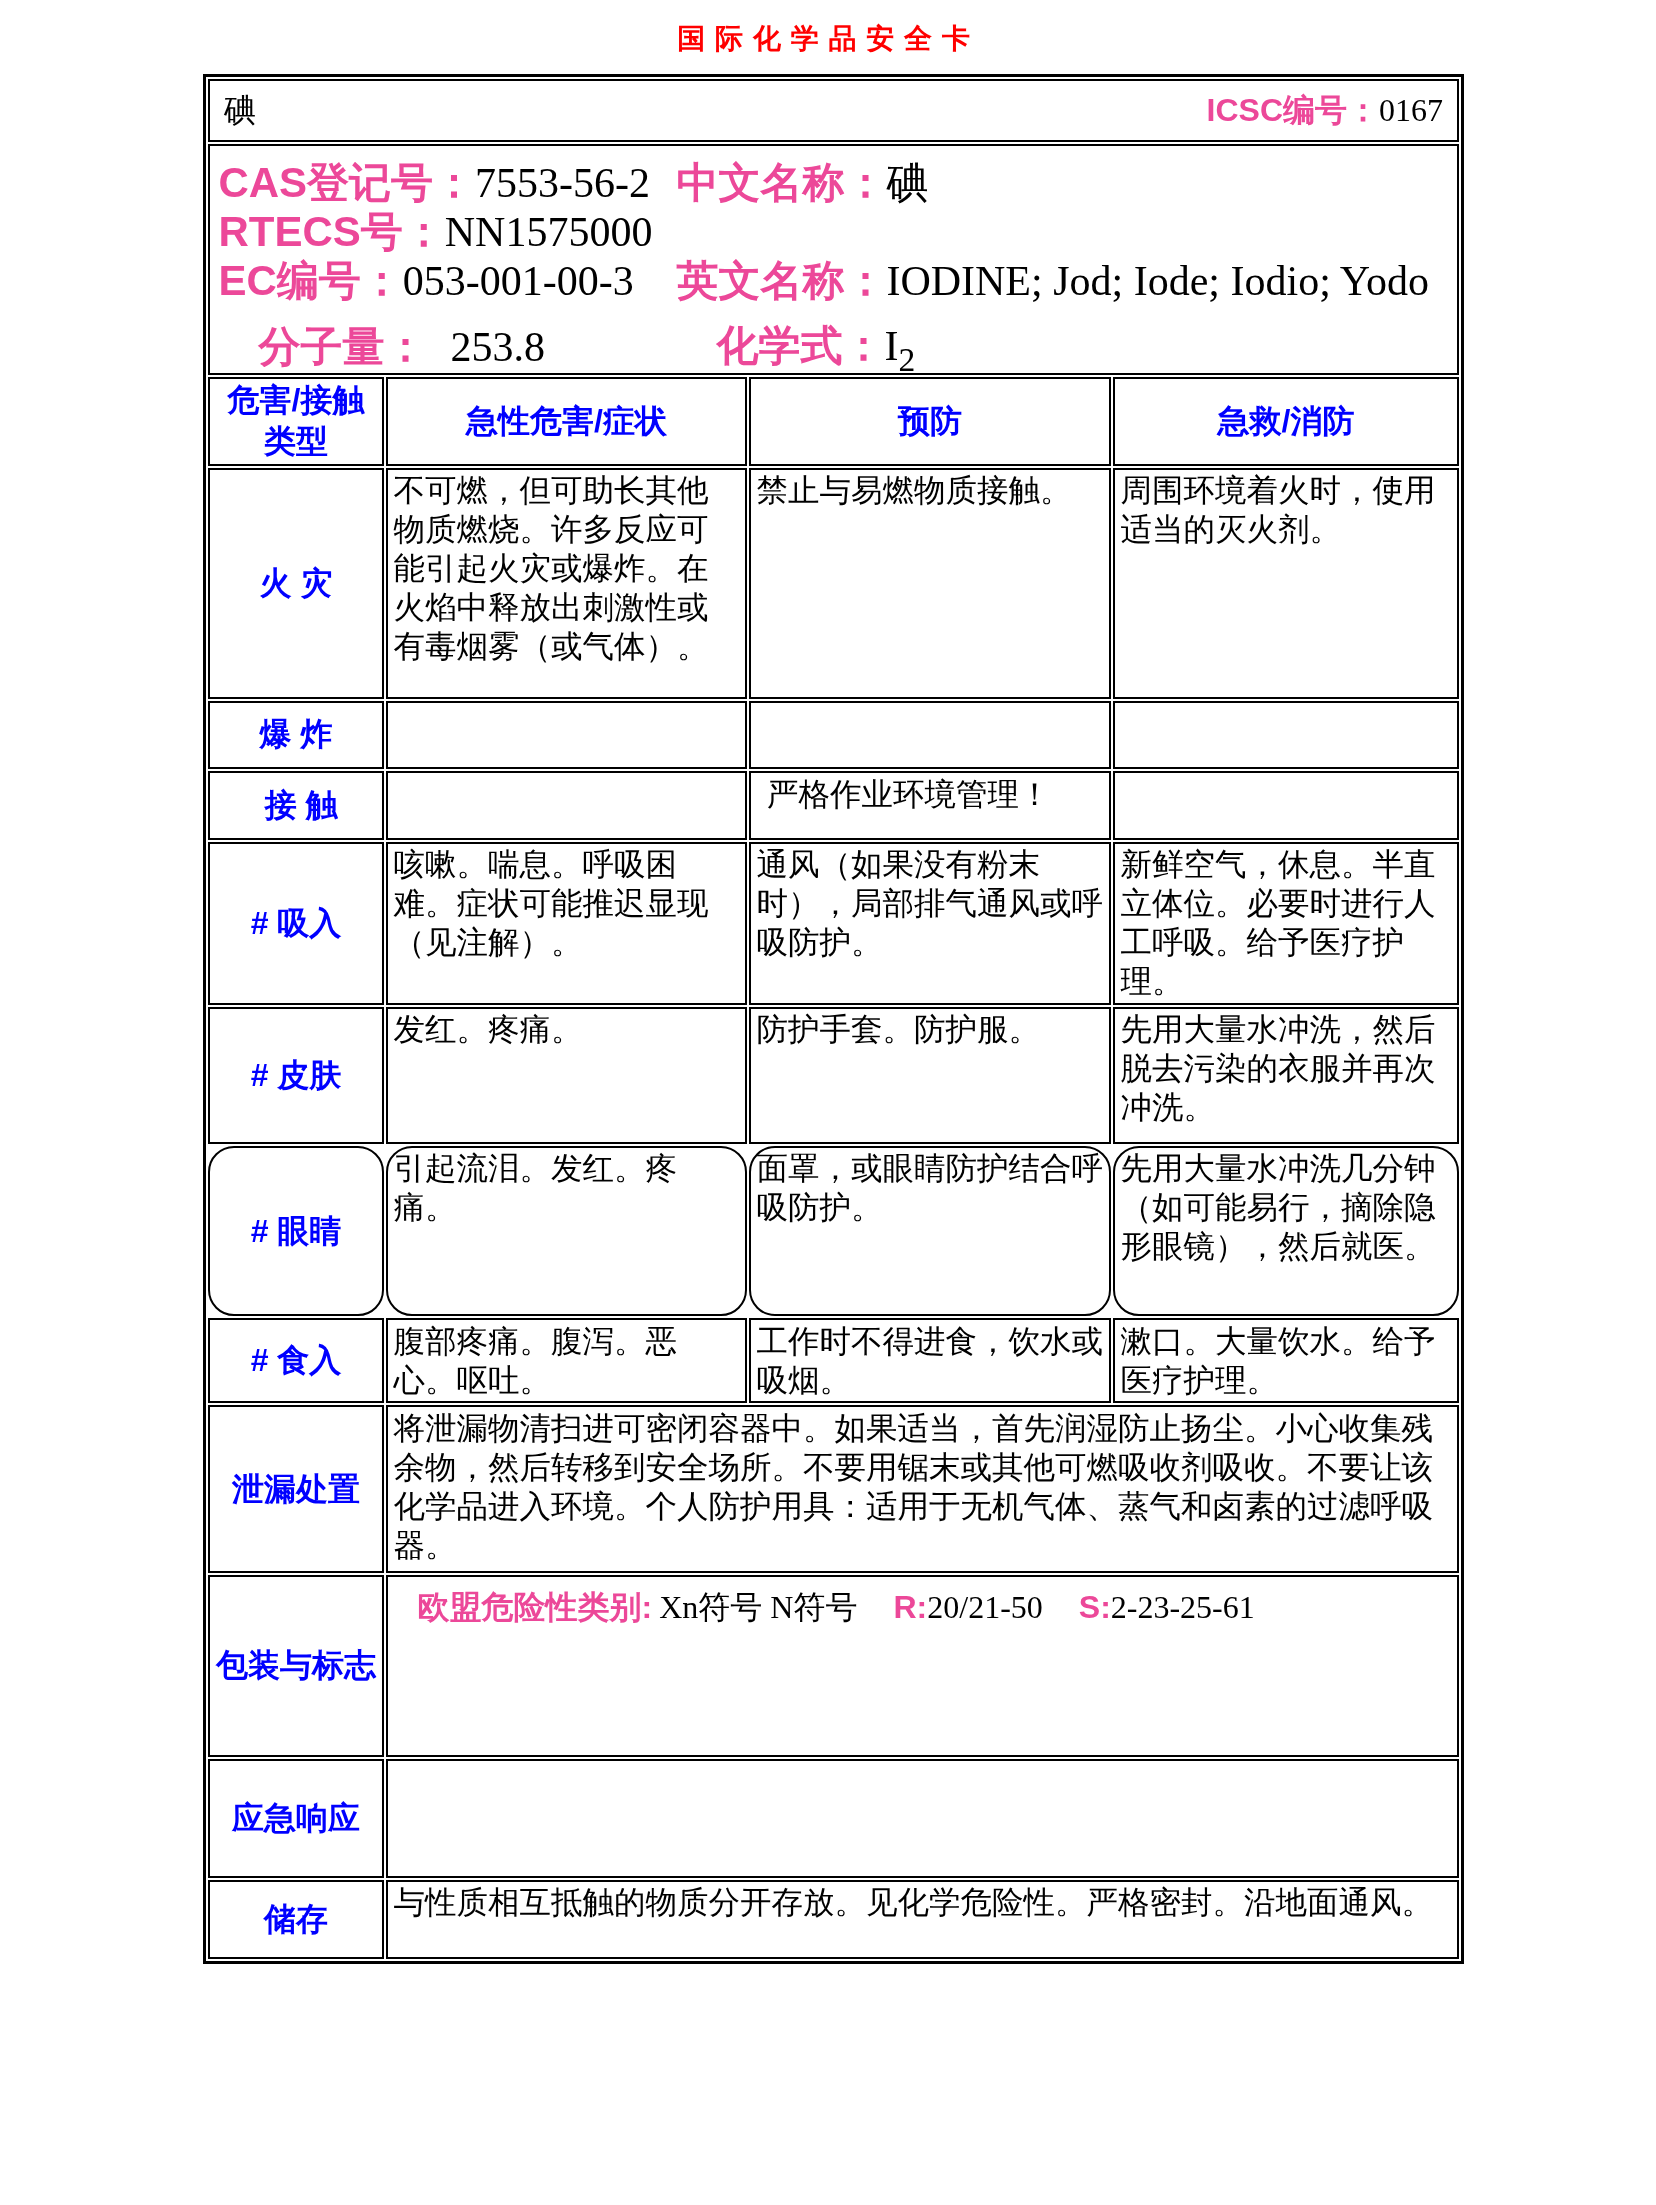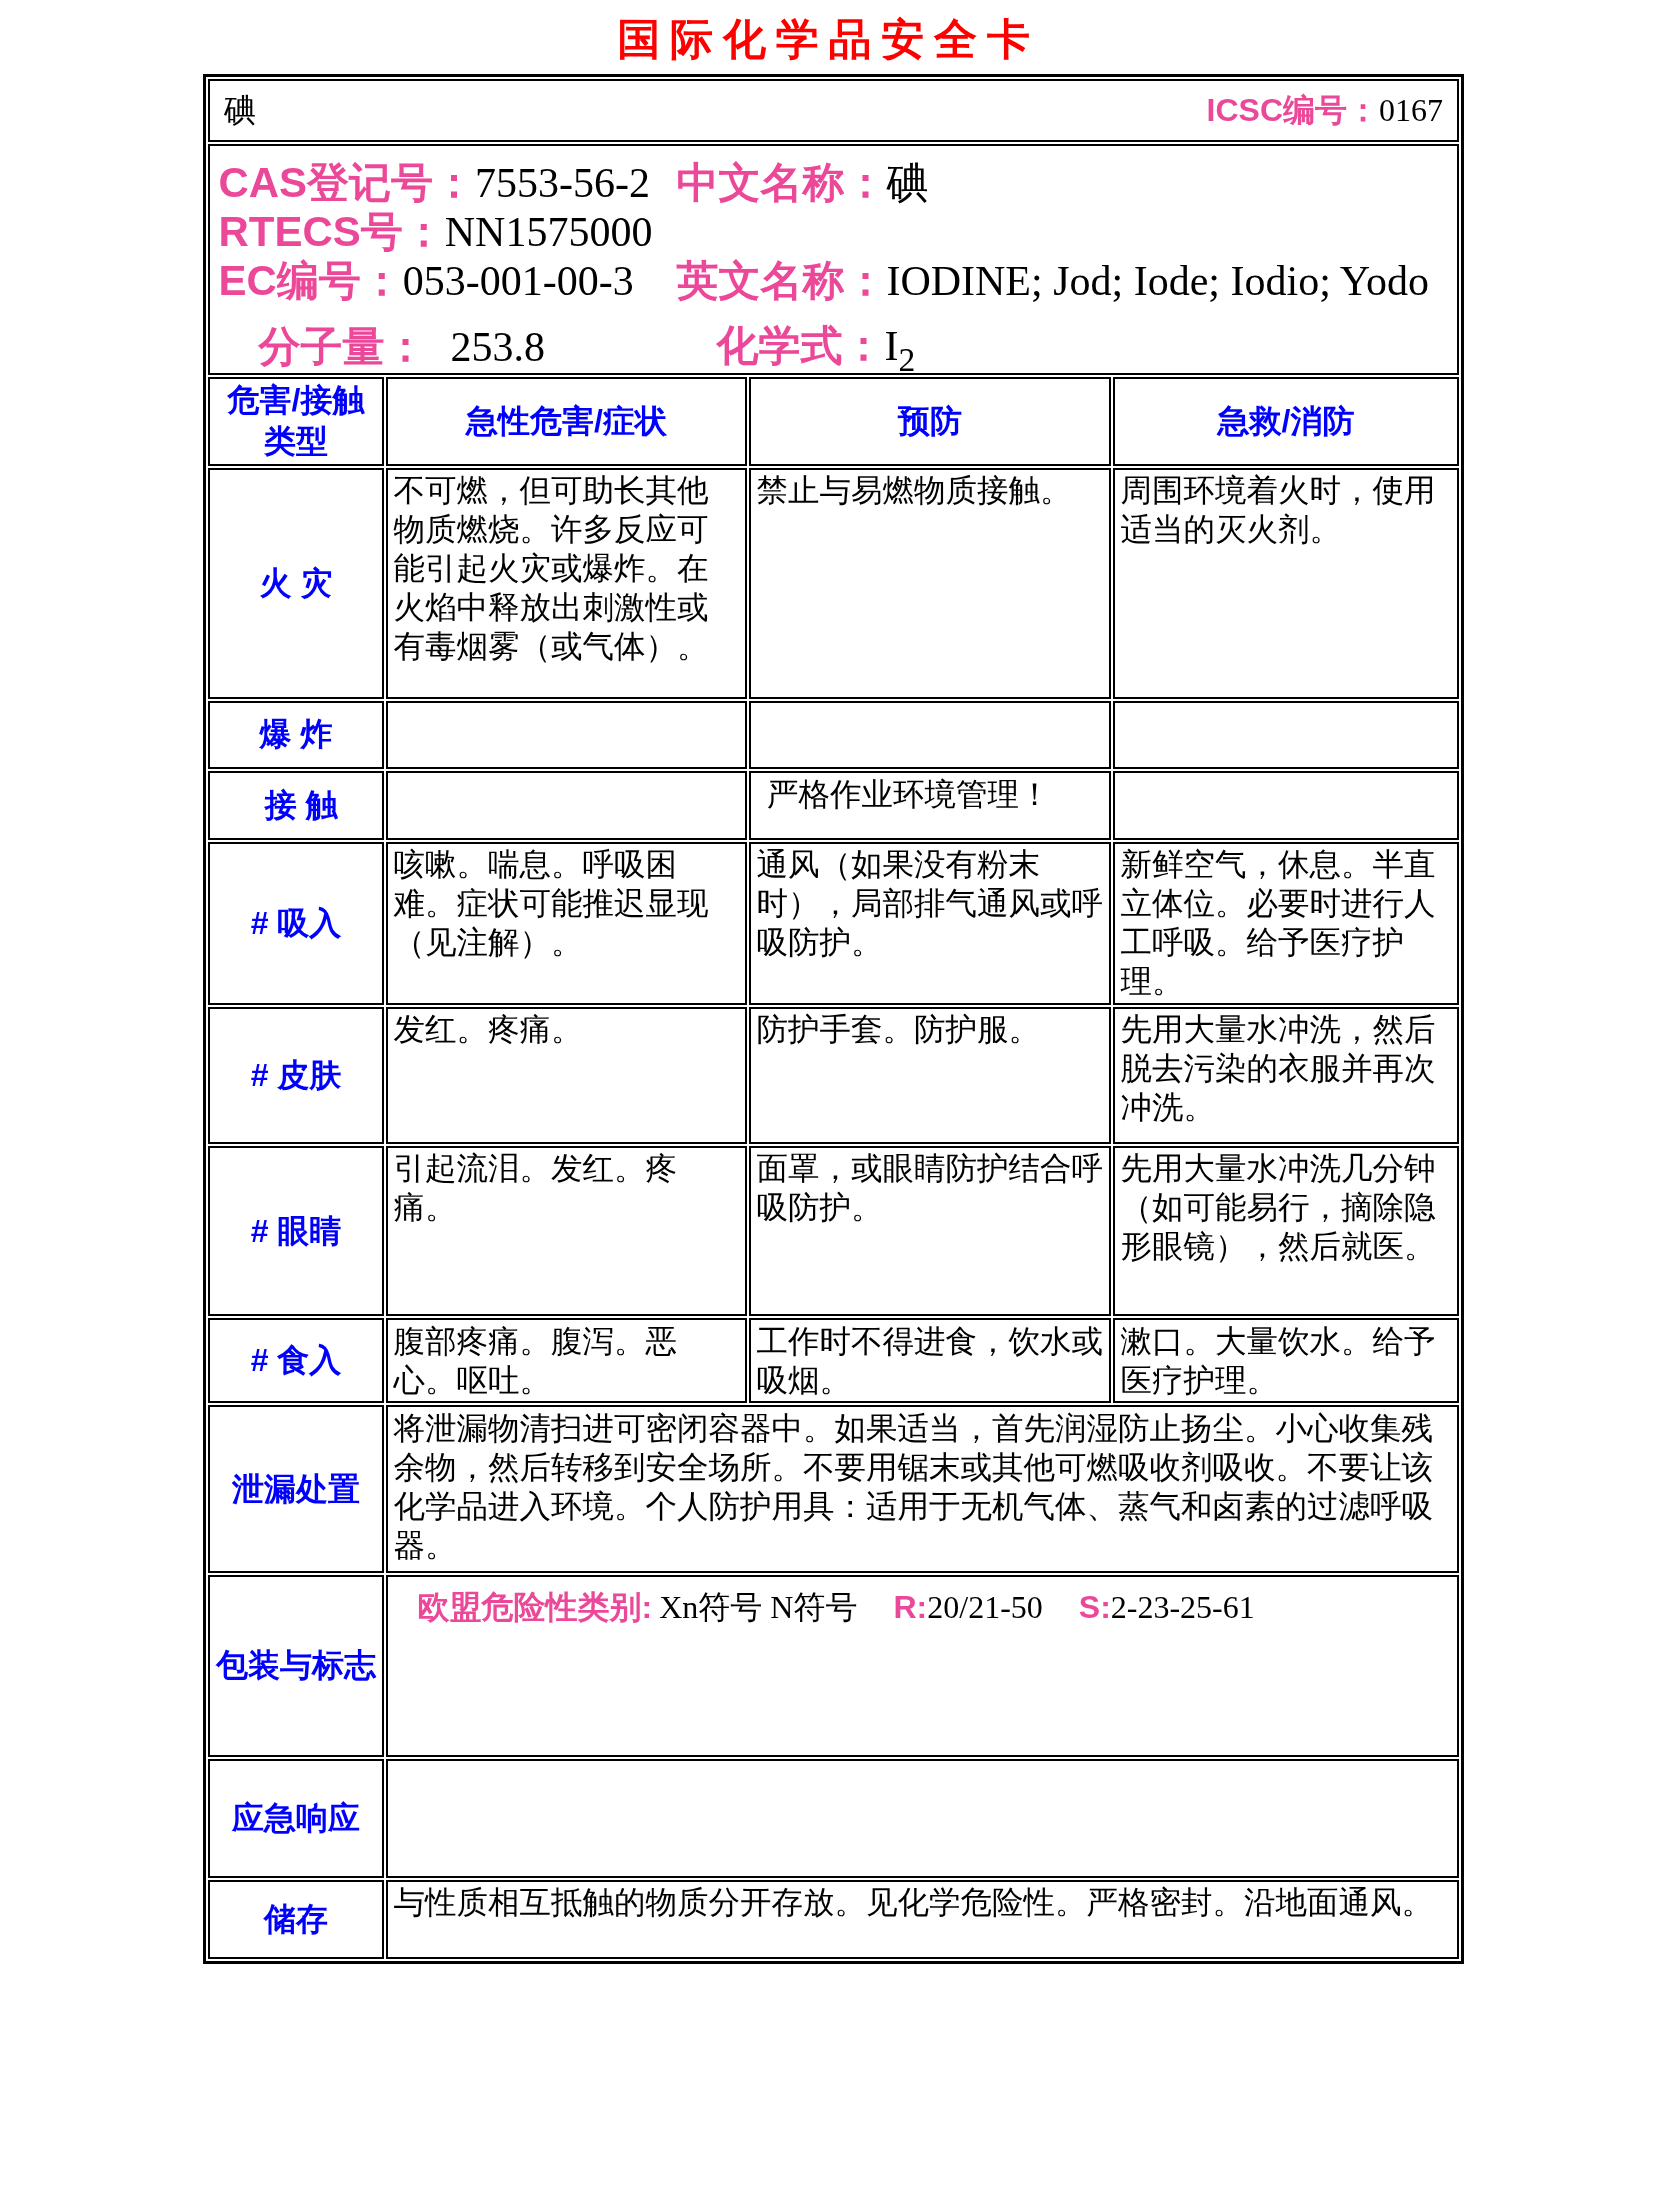--- a/index.html
+++ b/index.html
@@ -1,37 +1,37 @@
 <!DOCTYPE html>
 <html style="font-size:11.2px"><head>
 <meta charset="utf-8">
 <style>
   html,body{margin:0;padding:0;background:#ffffff;}
   body{width:1657px;height:2205px;overflow:hidden;
        font-family:"Liberation Serif","DejaVu Serif",serif;color:#000;}
   .title{margin:4.2px 0 0 0;text-align:center;color:#ff0000;
          font-family:"DejaVu Serif","Liberation Serif",serif;
-         font-weight:bold;font-size:43px;letter-spacing:9.8px;line-height:70px;}
+         font-weight:bold;font-size:28px;letter-spacing:9.8px;line-height:70px;}
   table.card{margin-left:203px;width:1259px;table-layout:fixed;
              border:3.5px solid #000;border-collapse:separate;border-spacing:2.8px;
              background:#fff;}
   td{border:2.1px solid #000;vertical-align:top;background:#fff;
      font-size:31.5px;line-height:39px;padding:1.4px 5.6px;word-break:break-all;}
   .blue{color:#ec4899;font-family:"Liberation Sans","DejaVu Sans",sans-serif;font-weight:bold;}
   td.typecell{vertical-align:middle;text-align:center;
               font-family:"Liberation Sans","DejaVu Sans",sans-serif;
               font-weight:bold;color:#0000ff;font-size:32px;line-height:39px;}
   td.hdrcell{vertical-align:middle;text-align:center;
              font-family:"Liberation Sans","DejaVu Sans",sans-serif;
              font-weight:bold;color:#0000ff;font-size:32px;line-height:41px;}
   
   .h-rowa td{height:56px;}  .h-rowb td{height:215px;}
   .h-hdr td{height:77px;}
   .h-fire td{height:224px;} .h-expl td{height:62px;} .h-expo td{height:62px;padding-left:16px;}
-  .h-inh td{height:151px;}  .h-skin td{height:130px;} .h-eye td{height:164px;}
+  .h-inh td{height:151px;}  .h-skin td{height:130px;} .h-eye td{height:164px;border-radius:26px;}
   .h-ing td{height:74px;}
   .h-spill td{height:161px;} .h-pack td{height:175px;}
   .h-emer td{height:112px;}  .h-stor td{height:73px;margin-left:45px;}
   
   .rowa-flex{display:flex;justify-content:space-between;align-items:center;
              height:56px;padding:0 8.4px;font-size:32px;}
   
   .info{padding:11.2px 2.8px 0 2.8px;}
   .iline{display:flex;height:49px;align-items:center;font-size:42px;}
   .iseg-l{width:458px;flex:0 0 auto;}

